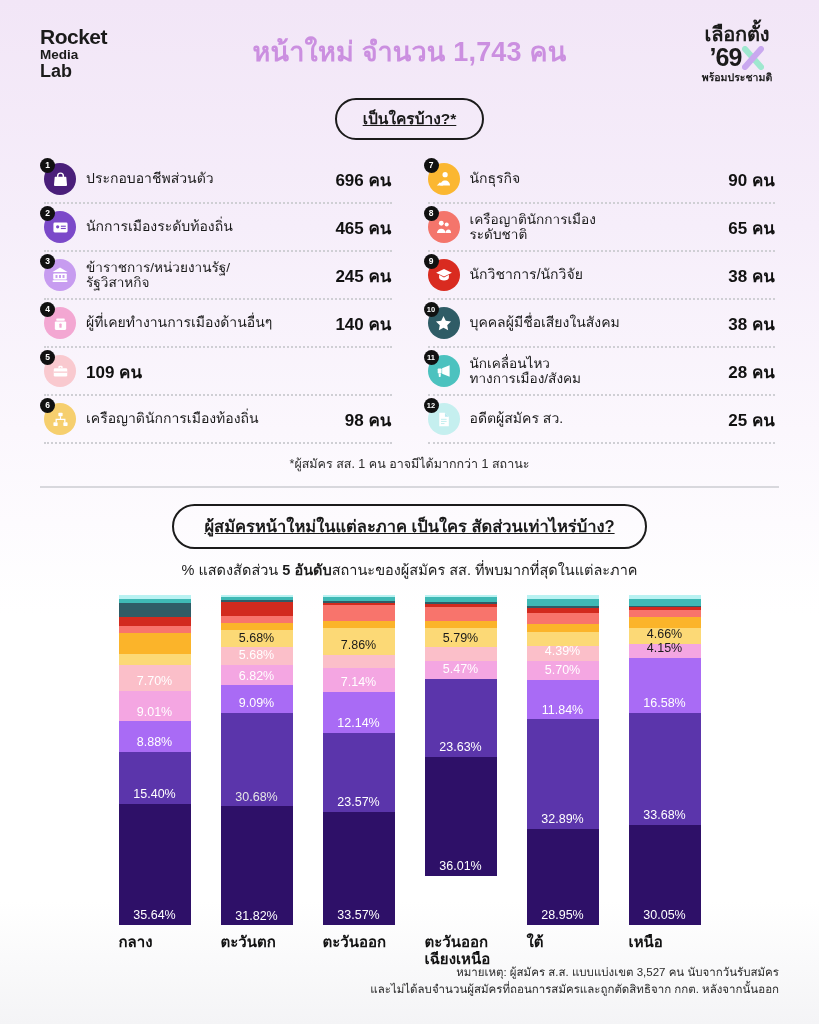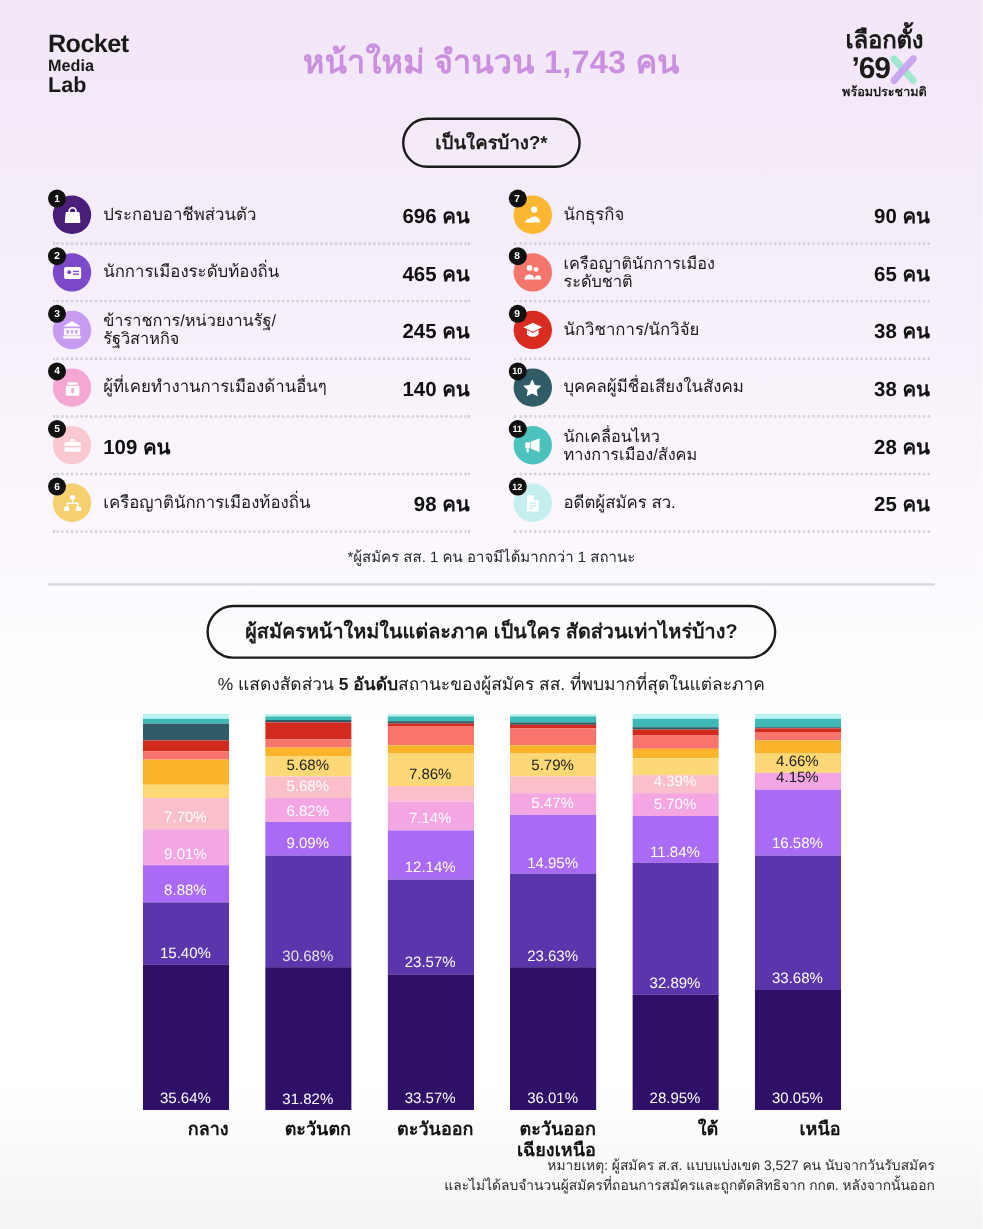--- a/index.html
+++ b/index.html
@@ -39,20 +39,21 @@
   .logo-vote .xbox { position: relative; width: 22px; height: 24px; }
   .logo-vote .xbox svg { display:block; }
   .logo-vote .v3 { font-size: 10.5px; font-weight: 700; color: #1b1b1b; margin-top: 2px; }
 
   
   .pill-wrap { text-align: center; margin-top: 2px; }
   .pill {
     display: inline-block; border: 2px solid #1b1b1b; border-radius: 999px;
     padding: 6px 26px 7px; font-size: 15.5px; font-weight: 700; color: #1b1b1b;
     background: transparent;
+    text-decoration: underline;
   }
   .pill.wide { padding: 7px 30px 8px; font-size: 16.5px; }
 
   
   .lists {
     display: flex; margin: 16px 40px 0 40px; gap: 0px;
   }
   .col { flex: 1 1 50%; padding: 0 4px; }
   .col.left { padding-right: 18px; }
   .col.right { padding-left: 18px; }
@@ -111,21 +112,21 @@
   }
   .seg { position: relative; width: 100%; }
   .seg .slab {
     position: absolute; left: 0; right: 0; bottom: 3px;
     text-align: center; font-size: 12.5px; font-weight: 400; line-height: 1;
   }
   .xlabels {
     display: flex; justify-content: center; gap: 30px; padding: 0 100px; margin-top: 8px;
   }
   .xlabel {
-    width: 72px; text-align: right; font-size: 15px; font-weight: 700; color: #111;
+    width: 72px; text-align: left; font-size: 15px; font-weight: 700; color: #111;
     line-height: 1.16;
   }
 
   .bottom-note {
     position: absolute; right: 40px; bottom: 26px;
     text-align: right; font-size: 11.5px; color: #2a2a2a; line-height: 1.5;
   }
 </style>
 </head>
 <body>
@@ -464,23 +465,20 @@
           <div class="seg" style="background: rgb(210, 42, 30); height: 3.135px;"></div>
           <div class="seg" style="background: rgb(248, 116, 108); height: 14.19px;"></div>
           <div class="seg" style="background: rgb(251, 180, 42); height: 7.26px;"></div>
           <div class="seg" style="background: rgb(252, 217, 118); height: 19.107px;">
             <span class="slab" style="color: rgb(27, 27, 27);">5.79%</span>
           </div>
           <div class="seg" style="background: rgb(251, 191, 201); height: 13.53px;"></div>
           <div class="seg" style="background: rgb(244, 166, 226); height: 18.051px;">
             <span class="slab" style="color: rgb(255, 255, 255);">5.47%</span>
           </div>
-          <div class="seg" style="background: rgb(169, 107, 245); height: 49.335px;">
-            <span class="slab" style="color: rgb(255, 255, 255);">14.95%</span>
-          </div>
           <div class="seg" style="background: rgb(91, 53, 171); height: 77.979px;">
             <span class="slab" style="color: rgb(255, 255, 255);">23.63%</span>
           </div>
           <div class="seg" style="background: rgb(46, 16, 104); height: 118.833px;">
             <span class="slab" style="color: rgb(255, 255, 255);">36.01%</span>
           </div>
         </div>
       </div>
       <div class="bar-col">
         <div class="bar">

